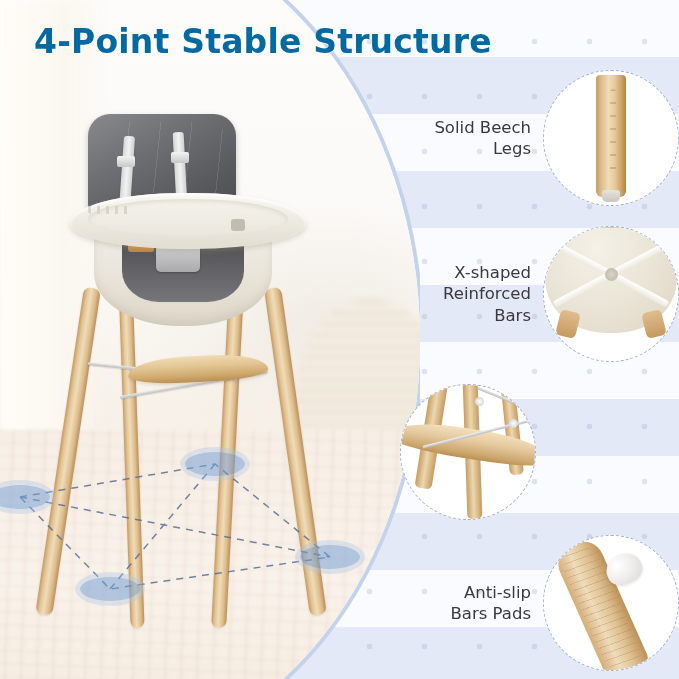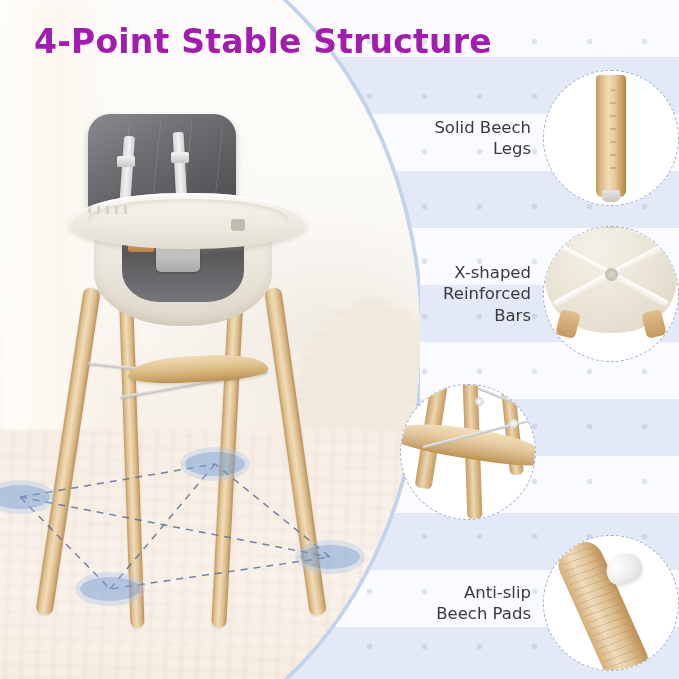--- a/index.html
+++ b/index.html
@@ -248,21 +248,21 @@
   .pt.p-top    { left: 185px; top: 452px; }
   .pt.p-right  { left: 300px; top: 545px; }
   .pt.p-bottom { left:  80px; top: 577px; }
 
   
   .title {
     position: absolute;
     left: 34px; top: 22px;
     font-size: 33px;
     font-weight: bold;
-    color: #a21caf;
+    color: #0369a1;
     letter-spacing: 0.2px;
     white-space: nowrap;
     text-shadow: 0 1px 0 rgba(255,255,255,0.8);
     font-family: "DejaVu Sans", sans-serif;
   }
 
   .callout {
     position: absolute;
     width: 279px;
     height: 152px;
@@ -523,21 +523,21 @@
         <div class="c3-wire w1"></div>
         <div class="c3-wire w2"></div>
         <div class="c3-node n1"></div>
         <div class="c3-node n2"></div>
       </div>
     </div>
   </div>
 
   <div class="callout" style="left:400px; top:527px;">
     <div class="label" style="white-space:pre-line">Anti-slip
-Beech Pads</div>
+Bars Pads</div>
     <div class="circle">
       <div class="inner">
         <div class="c4-leg">
           <div class="c4-grain"></div>
         </div>
         <div class="c4-pad"></div>
       </div>
     </div>
   </div>
 

